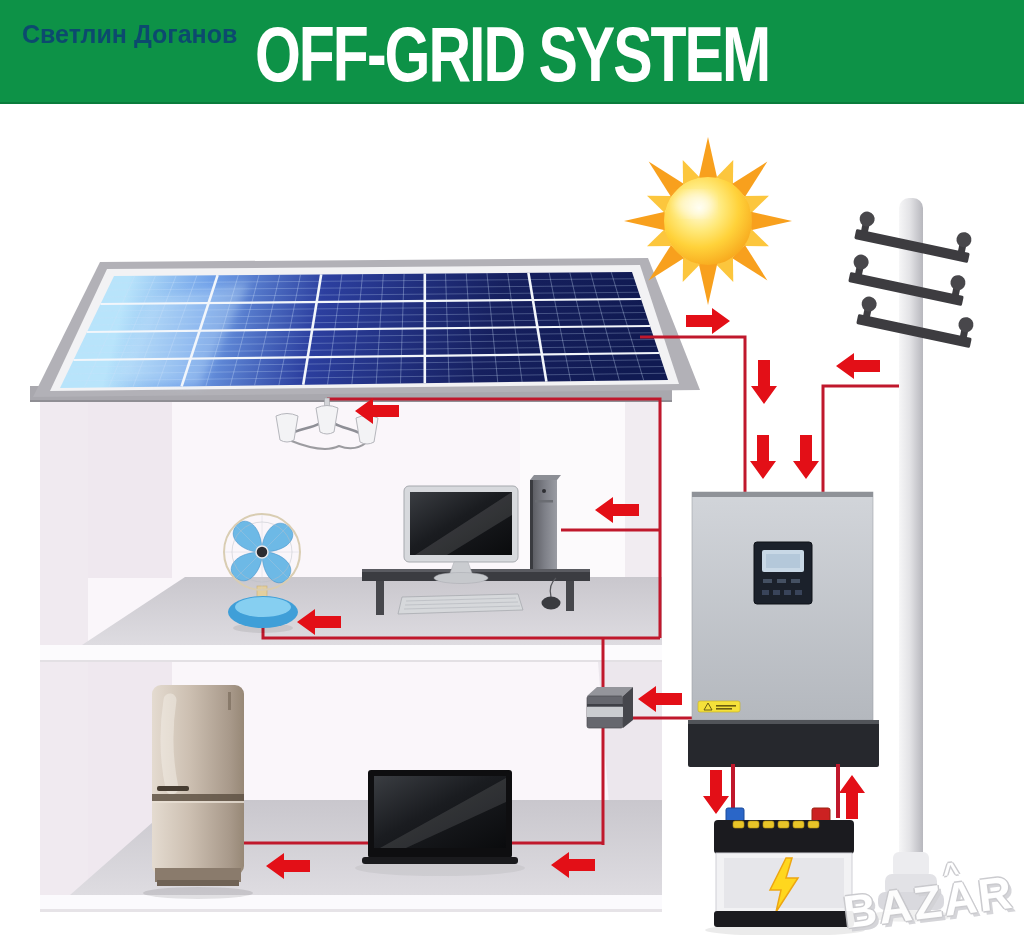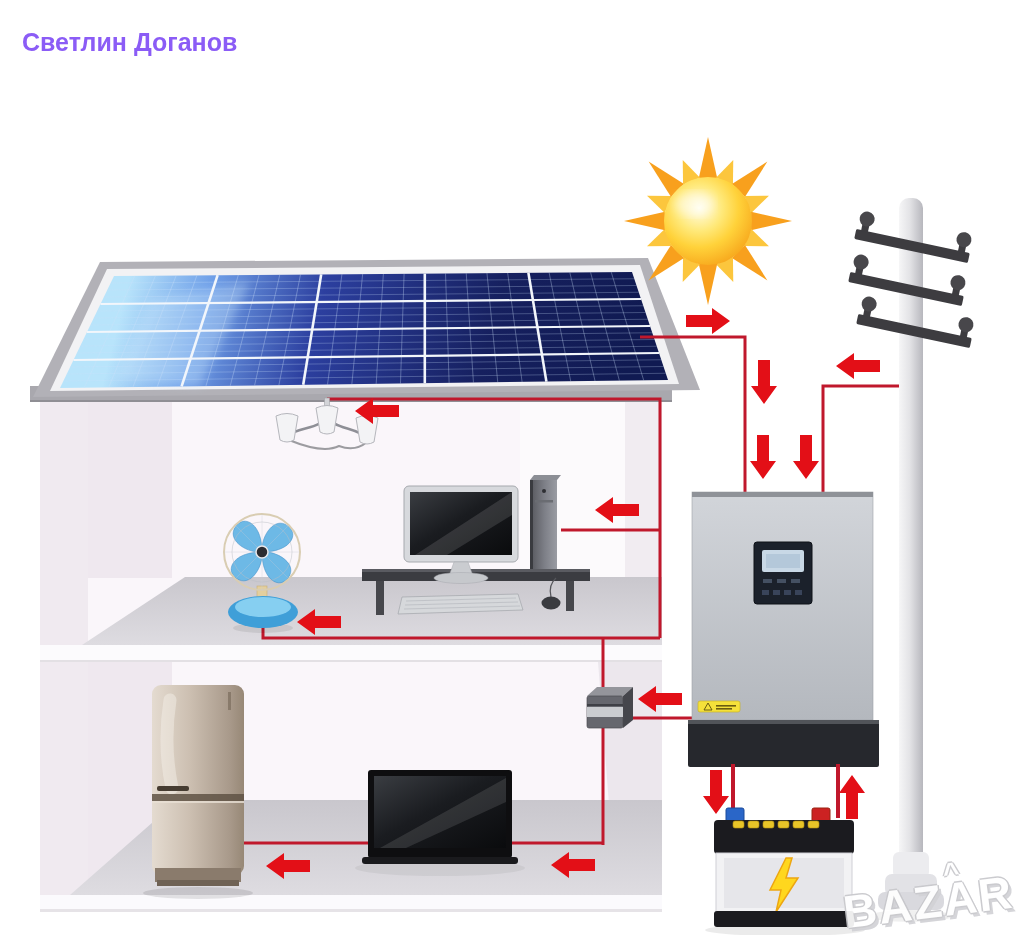--- a/index.html
+++ b/index.html
@@ -3,33 +3,36 @@
 <meta charset="utf-8">
 <style>
   html,body{margin:0;padding:0;background:#fff;}
   .stage{position:relative;width:1024px;height:935px;background:#fff;overflow:hidden;
          font-family:"Liberation Sans",sans-serif;}
   .banner{position:absolute;left:0;top:0;width:1024px;height:102px;
           background:var(--banner-green,#0d9247);border-bottom:2px solid #0a7c3c;z-index:5;}
   .banner-title{position:absolute;left:0;right:0;top:10px;margin:0;text-align:center;
           color:#fff;font-size:59px;font-weight:700;letter-spacing:-2px;
           transform:scaleY(1.32);transform-origin:top center;white-space:nowrap;}
-  .author{position:absolute;left:22px;top:28px;color:#8b5cf6;font-size:25px;font-weight:700;z-index:6;}
+  .author{position:absolute;left:22px;top:20px;color:#0c4a6e;font-size:25px;font-weight:700;z-index:6;}
   svg#diagram{position:absolute;left:0;top:0;z-index:1;}
   .brand{position:absolute;right:10px;bottom:6px;z-index:7;transform:rotate(-7deg);opacity:.92;}
   .brand-text{font-size:46px;font-weight:800;color:#fff;letter-spacing:2px;
       text-shadow:-1.5px 0 #c7c7cb,1.5px 0 #c7c7cb,0 -1.5px #c7c7cb,0 1.5px #c7c7cb,3px 4px 0 #d2d2d6;}
   .brand-mark{position:absolute;top:-15px;right:30%;font-size:28px;font-weight:800;color:#fff;
       text-shadow:-1.5px 0 #c7c7cb,1.5px 0 #c7c7cb,0 -1.5px #c7c7cb,0 1.5px #c7c7cb;}
 </style>
 </head>
 <body>
 
 <div class="stage">
 
+  <div class="banner">
+    <h1 class="banner-title">OFF-GRID SYSTEM</h1>
+  </div>
   <div class="author">Светлин Доганов</div>
 
   <svg id="diagram" width="1024" height="935" viewBox="0 0 1024 935">
     <defs>
       <linearGradient id="pg" gradientUnits="userSpaceOnUse" x1="130" y1="276" x2="620" y2="400">
         <stop offset="0" stop-color="#b8e4fb"></stop>
           <stop offset=".16" stop-color="#6f9fe8"></stop>
         <stop offset=".38" stop-color="#2c3f9f"></stop>
           <stop offset=".72" stop-color="#16205f"></stop>
         <stop offset="1" stop-color="#101a52"></stop>

